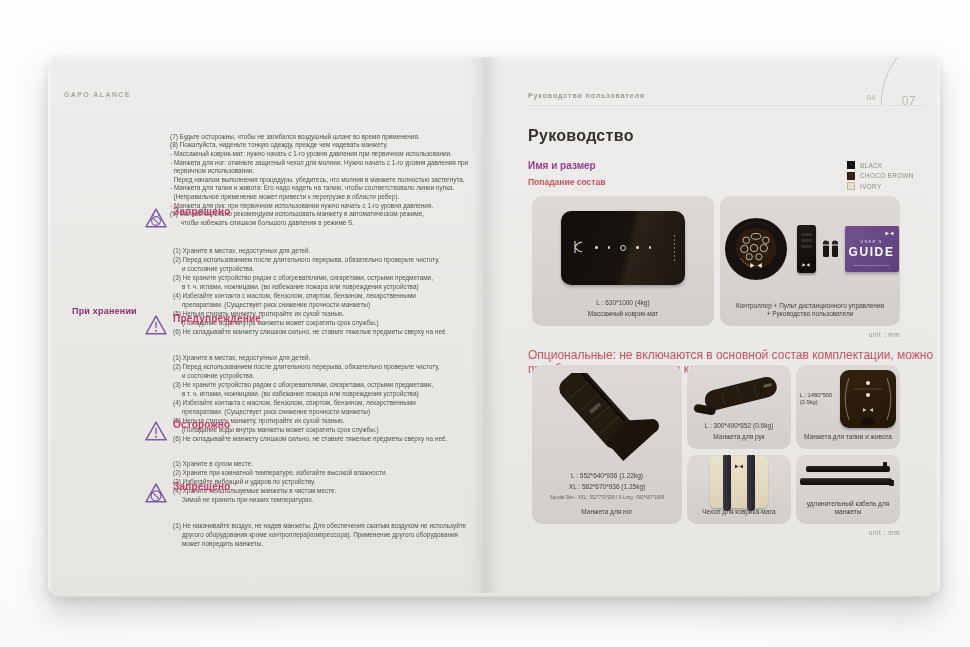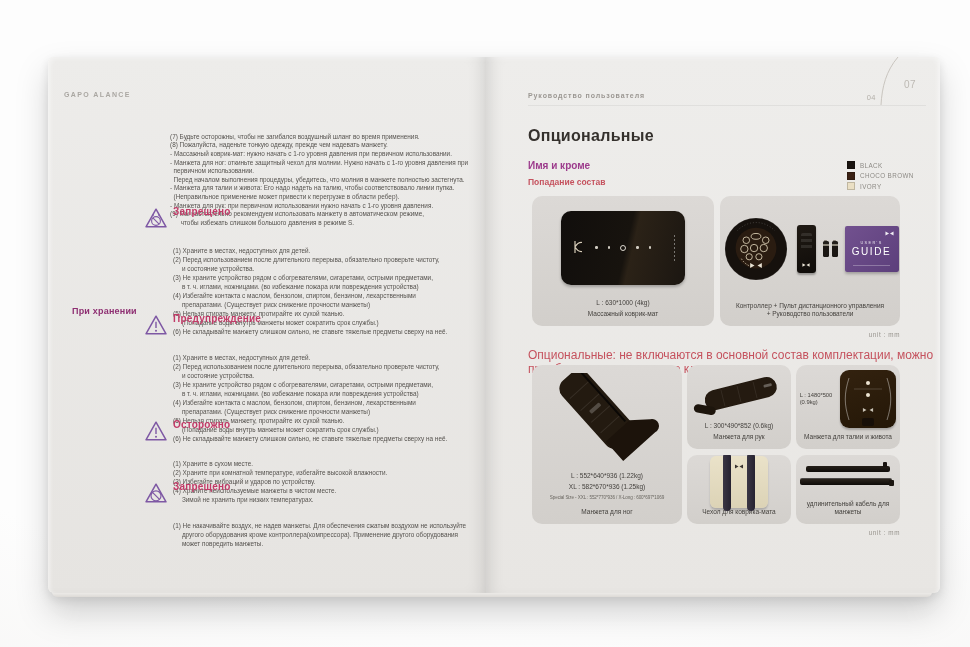--- a/index.html
+++ b/index.html
@@ -25,21 +25,21 @@
   .sec-icon{width:24px;flex:0 0 24px;padding-top:1px}
   .sec-title{font-size:10px;font-weight:bold;color:#c23a67;margin-bottom:2px;letter-spacing:0.2px}
   .sec-items{font-size:6.4px;line-height:9px;color:#56534f;white-space:pre}
   .side-label{position:absolute;left:24px;top:249px;font-size:9px;font-weight:bold;color:#8e2f72;letter-spacing:0.2px}
 
   
   .rp-header{position:absolute;left:42px;top:35px;font-size:7px;font-weight:bold;letter-spacing:0.9px;color:#9b9792}
   .rp-rule{position:absolute;left:42px;top:48px;width:398px;height:1px;background:rgba(0,0,0,0.055)}
   .curl{position:absolute;right:36px;top:0}
   .pn-left{position:absolute;right:64px;top:36px;font-size:7.5px;color:#b4b0aa;letter-spacing:0.5px}
-  .pn-right{position:absolute;right:24px;top:22px;font-size:10px;color:#bdb9b3;letter-spacing:0.5px}
+  .pn-right{position:absolute;right:24px;top:37px;font-size:12px;color:#bdb9b3;letter-spacing:0.5px}
   .rp-title{position:absolute;left:42px;top:70px;font-size:16px;font-weight:bold;color:#35312d;letter-spacing:0.3px}
   .rp-sub1{position:absolute;left:42px;top:103px;font-size:10px;font-weight:bold;color:#9c3b8c}
   .rp-sub2{position:absolute;left:42px;top:120px;font-size:8.5px;font-weight:bold;color:#c5525e}
   .legend{position:absolute;left:361px;top:104px}
   .legend-row{display:flex;align-items:center;gap:5px;margin-bottom:2.5px}
   .sw{width:8px;height:8px;border:1px solid rgba(0,0,0,0.18);flex:0 0 8px}
   .legend-row span{font-size:6.3px;color:#8d8a85;letter-spacing:0.4px}
 
   .card{position:absolute;background:linear-gradient(to bottom,#dcd9d6,#d2cfcb);border-radius:10px;
         display:flex;flex-direction:column;align-items:center;color:#4a4742;overflow:hidden}
@@ -70,21 +70,21 @@
 
   .batts{display:flex;gap:3px;align-items:flex-end}
   .batt{width:6px;height:16px;border-radius:1.5px;position:relative;
        background:linear-gradient(180deg,#23201b 0 18%,#8e897c 20% 30%,#1b1713 32% 100%)}
   .batt::before{content:"";position:absolute;top:-1.5px;left:1.8px;width:2.4px;height:1.5px;background:#8b857a;border-radius:1px}
 
   .guide{width:54px;height:46px;border-radius:2px;position:relative;color:#fff;
        background:linear-gradient(135deg,#72518f,#5c3f7b);box-shadow:0 2px 3px rgba(0,0,0,0.25);
        display:flex;flex-direction:column;align-items:center;justify-content:center}
   .guide .us{font-size:3.8px;letter-spacing:1.4px;opacity:0.85;margin-bottom:1px}
-  .guide .g{font-size:10px;font-weight:normal;letter-spacing:1.6px}
+  .guide .g{font-size:12px;font-weight:bold;letter-spacing:1.6px}
   .guide .foot{position:absolute;bottom:6px;left:15%;width:70%;height:1px;background:rgba(255,255,255,0.28)}
   .guide svg{position:absolute;top:4px;right:5px}
 
   .cover{width:58px;height:52px;border-radius:6px;position:relative;
        background:linear-gradient(#eae2c9,#dcd3b6);box-shadow:0 2px 2px rgba(0,0,0,0.18)}
   .strap{position:absolute;top:-3px;bottom:-3px;width:8px;border-radius:4px;background:linear-gradient(90deg,#3a3644,#262230)}
   .cover svg{position:absolute;left:50%;top:7px;transform:translateX(-50%)}
 
   .waist{width:56px;height:58px;border-radius:9px;position:relative;
        background:linear-gradient(160deg,#33220f,#241707);box-shadow:0 2px 2px rgba(0,0,0,0.22)}
@@ -180,22 +180,22 @@
 
   <div class="page page-right">
     <div class="rp-header">Руководство пользователя</div>
     <div class="rp-rule"></div>
     <svg class="curl" width="40" height="50" viewBox="0 0 40 50">
       <path d="M34,0 C22,14 18,30 17,48" stroke="#c9c5bf" stroke-width="1" fill="none"></path>
     </svg>
     <div class="pn-left">04</div>
     <div class="pn-right">07</div>
 
-    <div class="rp-title">Опциональные</div>
-    <div class="rp-sub1">Имя и кроме</div>
+    <div class="rp-title">Руководство</div>
+    <div class="rp-sub1">Имя и размер</div>
     <div class="rp-sub2">Попадание состав</div>
 
     <div class="legend">
       <div class="legend-row">
         <div class="sw" style="background-color: rgb(26, 20, 16);"></div>
         <span>BLACK</span>
       </div>
       <div class="legend-row">
         <div class="sw" style="background-color: rgb(58, 32, 19);"></div>
         <span>CHOCO BROWN</span>

